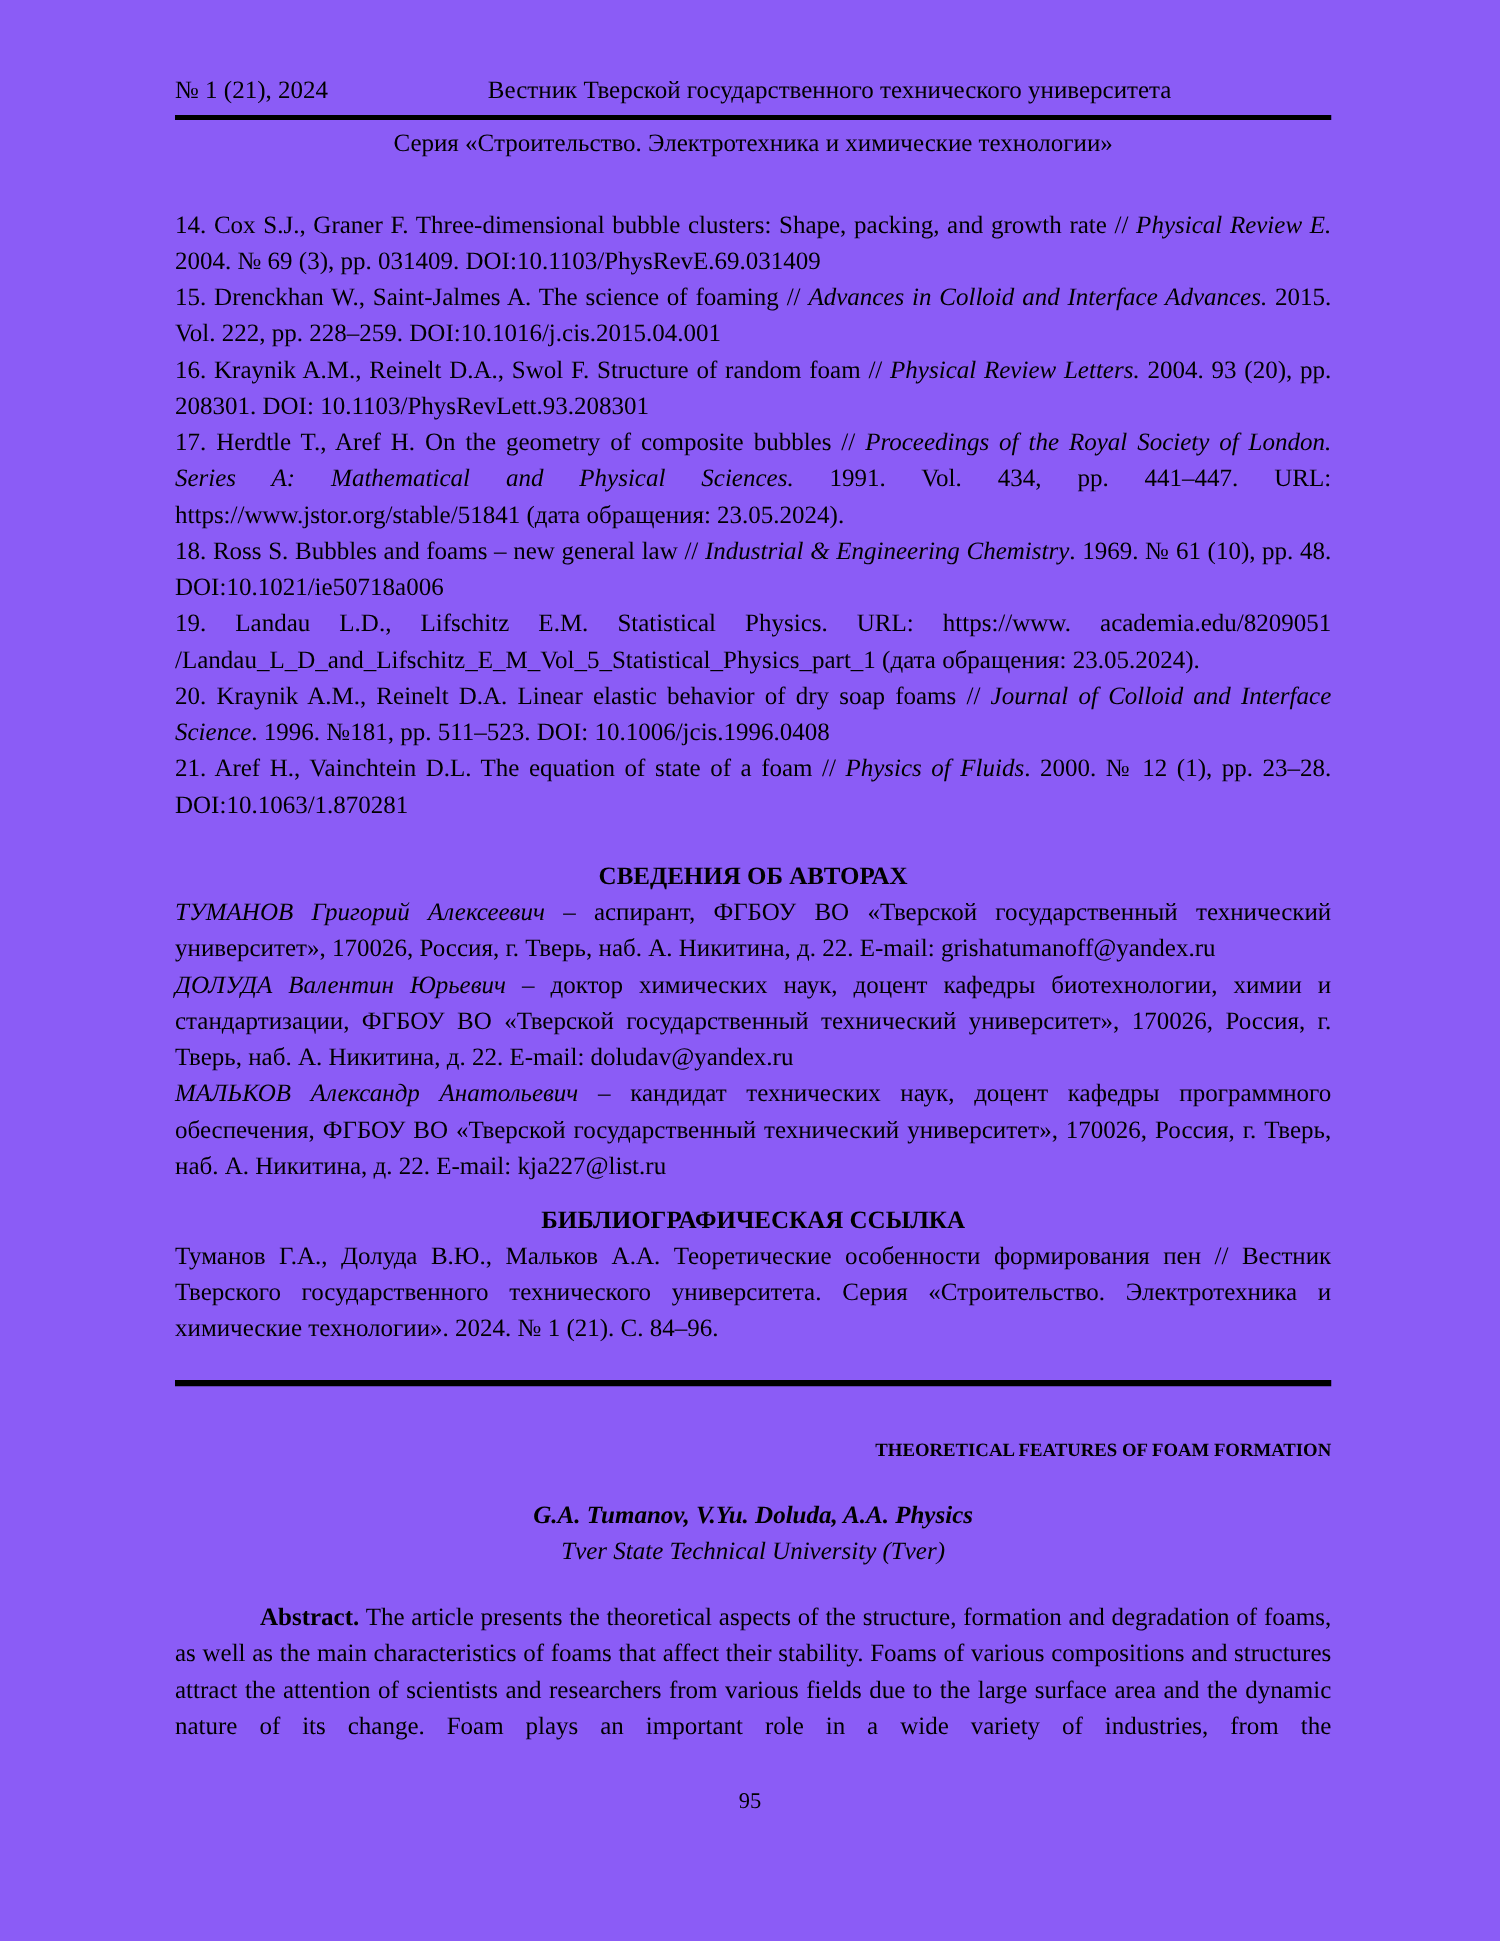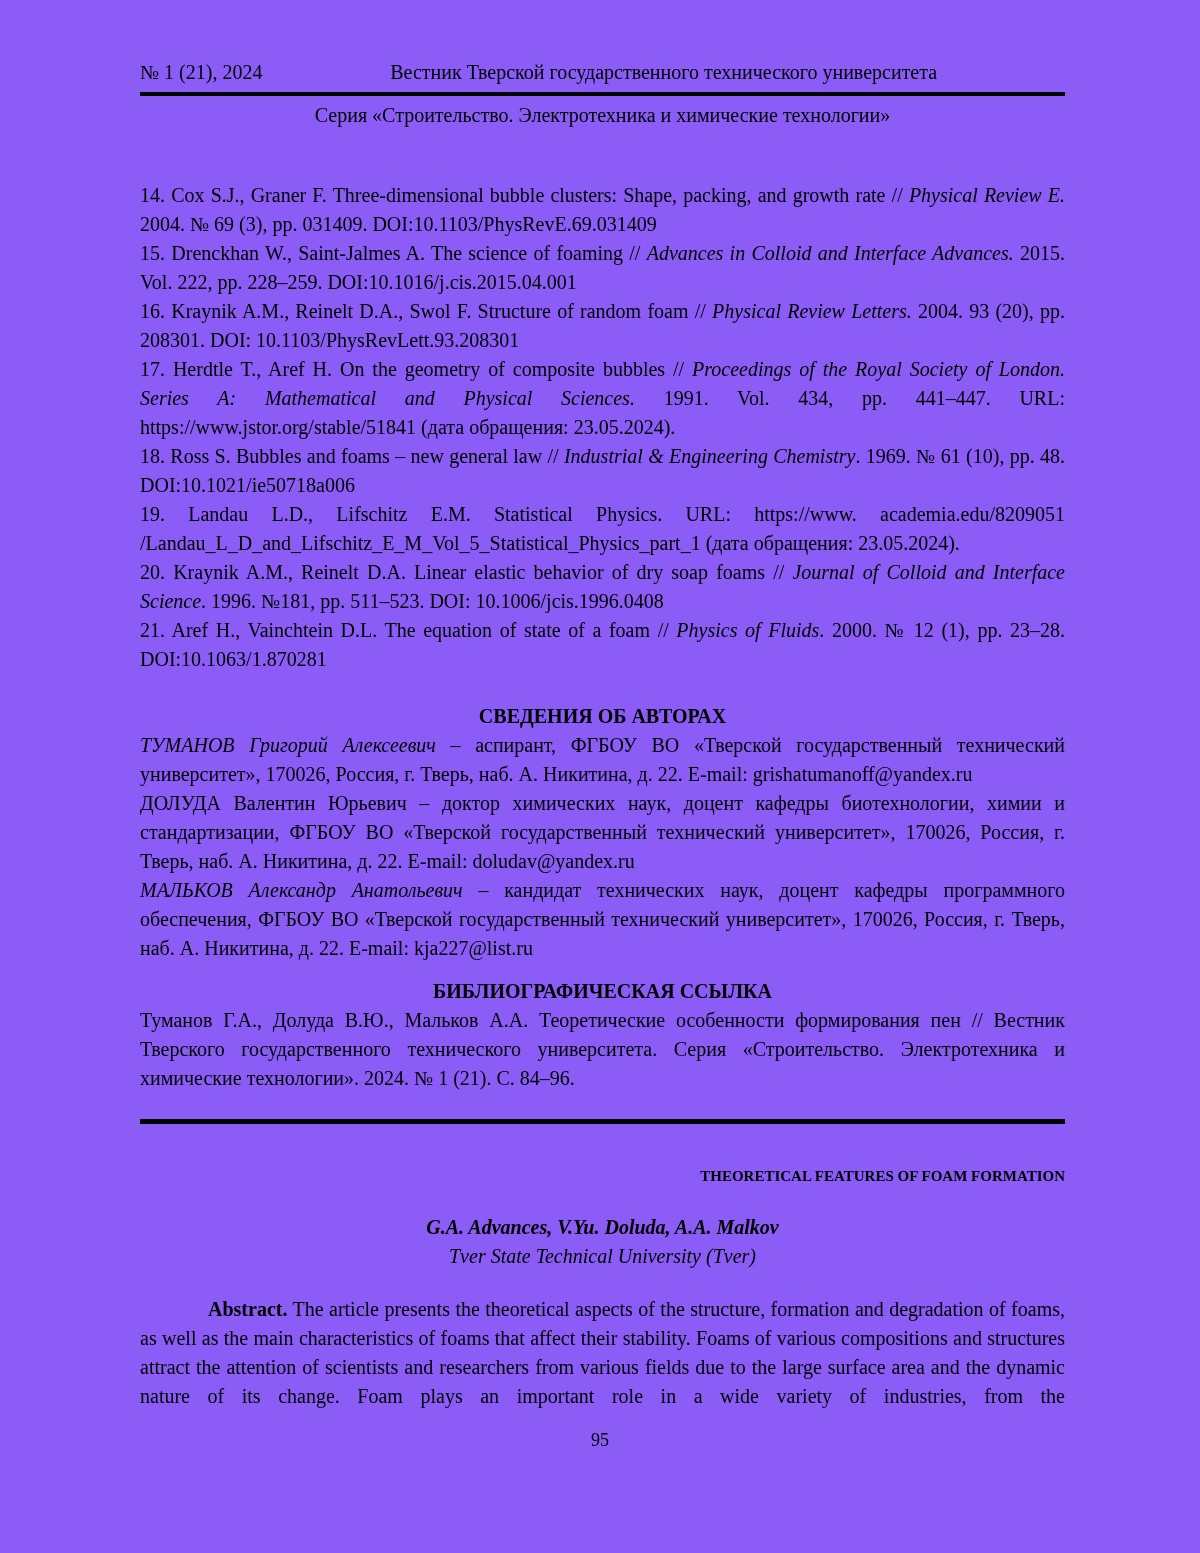--- a/index.html
+++ b/index.html
@@ -21,21 +21,21 @@
     overflow: hidden;
   }
   p { margin: 0; text-align: justify; }
 
   .header { display: flex; align-items: baseline; }
   .issue { white-space: nowrap; }
   .journal { flex: 1; text-align: center; }
   .rule { border: 0; border-top: 4px solid #000; margin-top: 5px; }
   .series { text-align: center; margin-top: 5px; }
 
-  .refs { margin-top: 51px; }
+  .refs { margin-top: 36px; }
   .ref { text-align: justify; }
 
   .sec-title {
     font-size: 20px;
     font-weight: bold;
     text-align: center;
     margin: 28px 0 0 0;
     line-height: 29px;
   }
   .authors-title { margin-top: 28px; }
@@ -96,30 +96,30 @@
     <p class="ref"><span>17.  Herdtle T., Aref H. On the geometry of composite bubbles // </span><span style="font-style: italic;">Proceedings of the Royal Society of London. Series A: Mathematical and Physical Sciences.</span><span> 1991. Vol. 434, pp. 441–447. URL: https://www.jstor.org/stable/51841 (дата обращения: 23.05.2024).</span></p>
     <p class="ref"><span>18.  Ross S. Bubbles and foams – new general law // </span><span style="font-style: italic;">Industrial &amp; Engineering Chemistry</span><span>. 1969. № 61 (10), pp. 48. DOI:10.1021/ie50718a006</span></p>
     <p class="ref"><span>19.  Landau L.D., Lifschitz E.M. Statistical Physics. URL: https://www. academia.edu/8209051 /Landau_L_D_and_Lifschitz_E_M_Vol_5_Statistical_Physics_part_1 (дата обращения: 23.05.2024).</span></p>
     <p class="ref"><span>20.  Kraynik A.M., Reinelt D.A. Linear elastic behavior of dry soap foams // </span><span style="font-style: italic;">Journal of Colloid and Interface Science</span><span>. 1996. №181, pp. 511–523. DOI: 10.1006/jcis.1996.0408</span></p>
     <p class="ref"><span>21.  Aref H., Vainchtein D.L. The equation of state of a foam // </span><span style="font-style: italic;">Physics of Fluids</span><span>. 2000. № 12 (1), pp. 23–28. DOI:10.1063/1.870281</span></p>
   </div>
 
   <h2 class="sec-title authors-title">СВЕДЕНИЯ ОБ АВТОРАХ</h2>
   <div>
     <p class="entry"><span style="font-style: italic;">ТУМАНОВ Григорий Алексеевич</span><span> – аспирант, ФГБОУ ВО «Тверской государственный технический университет», 170026, Россия, г. Тверь, наб. А. Никитина, д. 22.  E-mail: grishatumanoff@yandex.ru</span></p>
-    <p class="entry"><span style="">ДОЛУДА Валентин Юрьевич</span><span> – доктор химических наук, доцент кафедры биотехнологии, химии и стандартизации, ФГБОУ ВО «Тверской государственный технический университет», 170026, Россия, г. Тверь, наб. А. Никитина, д. 22.  E-mail: doludav@yandex.ru</span></p>
+    <p class="entry"><span style="font-style: italic;">ДОЛУДА Валентин Юрьевич</span><span> – доктор химических наук, доцент кафедры биотехнологии, химии и стандартизации, ФГБОУ ВО «Тверской государственный технический университет», 170026, Россия, г. Тверь, наб. А. Никитина, д. 22.  E-mail: doludav@yandex.ru</span></p>
     <p class="entry"><span style="font-style: italic;">МАЛЬКОВ Александр Анатольевич</span><span> – кандидат технических наук, доцент кафедры программного обеспечения, ФГБОУ ВО «Тверской государственный технический университет», 170026, Россия, г. Тверь, наб. А. Никитина, д. 22. E-mail: kja227@list.ru</span></p>
   </div>
 
   <h2 class="sec-title cite-title">БИБЛИОГРАФИЧЕСКАЯ ССЫЛКА</h2>
   <p class="entry">Туманов Г.А., Долуда В.Ю., Мальков А.А. Теоретические особенности формирования пен // Вестник Тверского государственного технического университета. Серия «Строительство. Электротехника и химические технологии». 2024. № 1 (21). С. 84–96.</p>
 
   <div class="divider"></div>
 
   <h2 class="eng-title">THEORETICAL FEATURES OF FOAM FORMATION</h2>
-  <p class="eng-authors">G.A. Advances, V.Yu. Doluda, A.A. Malkov</p>
+  <p class="eng-authors">G.A. Tumanov, V.Yu. Doluda, A.A. Physics</p>
   <p class="eng-affil">Tver State Technical University (Tver)</p>
 
   <p class="abstract"><span style="font-weight: bold;">Abstract.</span><span> The article presents the theoretical aspects of the structure, formation and degradation of foams, as well as the main characteristics of foams that affect their stability. Foams of various compositions and structures attract the attention of scientists and researchers from various fields due to the large surface area and the dynamic nature of its change. Foam plays an important role in a wide variety of industries, from the</span></p>
 
   <div class="page-number">95</div>
 
 </div>
 
 </body></html>

